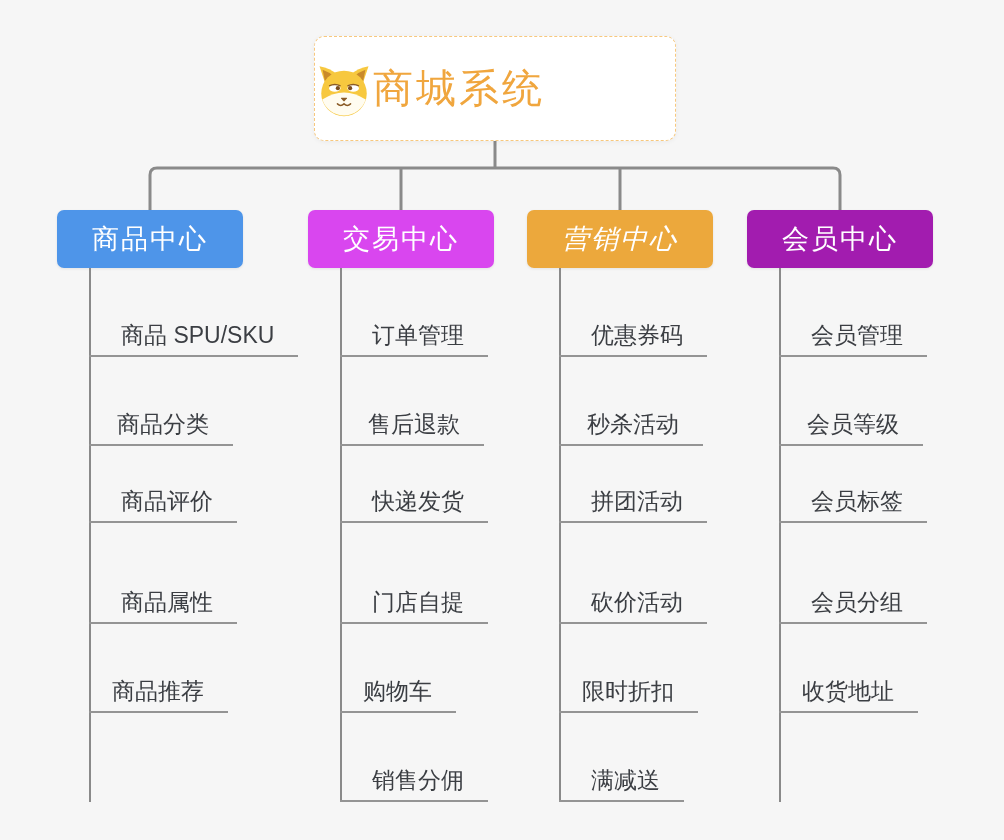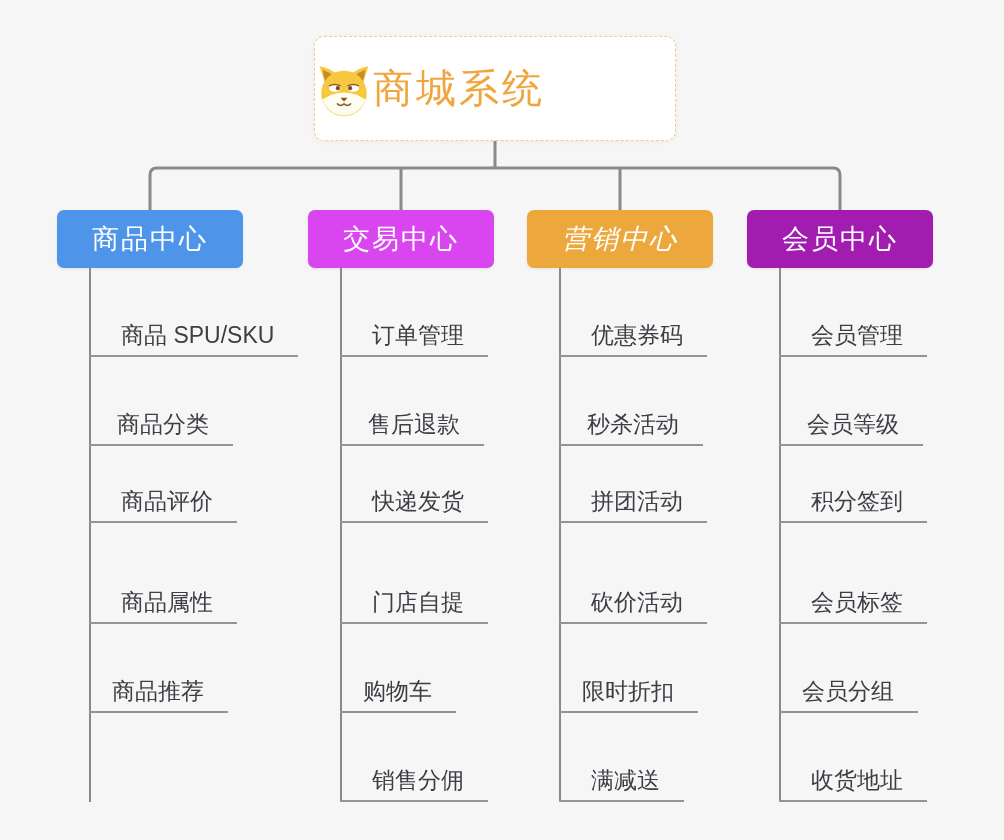--- a/index.html
+++ b/index.html
@@ -142,20 +142,19 @@
   </section>
 
   <section class="branch b3">
     <div class="branch-header" style="background: #a21caf;">
       <span>会员中心</span>
     </div>
     <div class="leaves">
       <i class="trunk"></i>
       <div class="leaf">会员管理</div>
       <div class="leaf">会员等级</div>
-      <div class="leaf">积分签到</div>
       <div class="leaf">会员标签</div>
       <div class="leaf">会员分组</div>
       <div class="leaf">收货地址</div>
     </div>
   </section>
 
 </div>
 
 </body></html>

